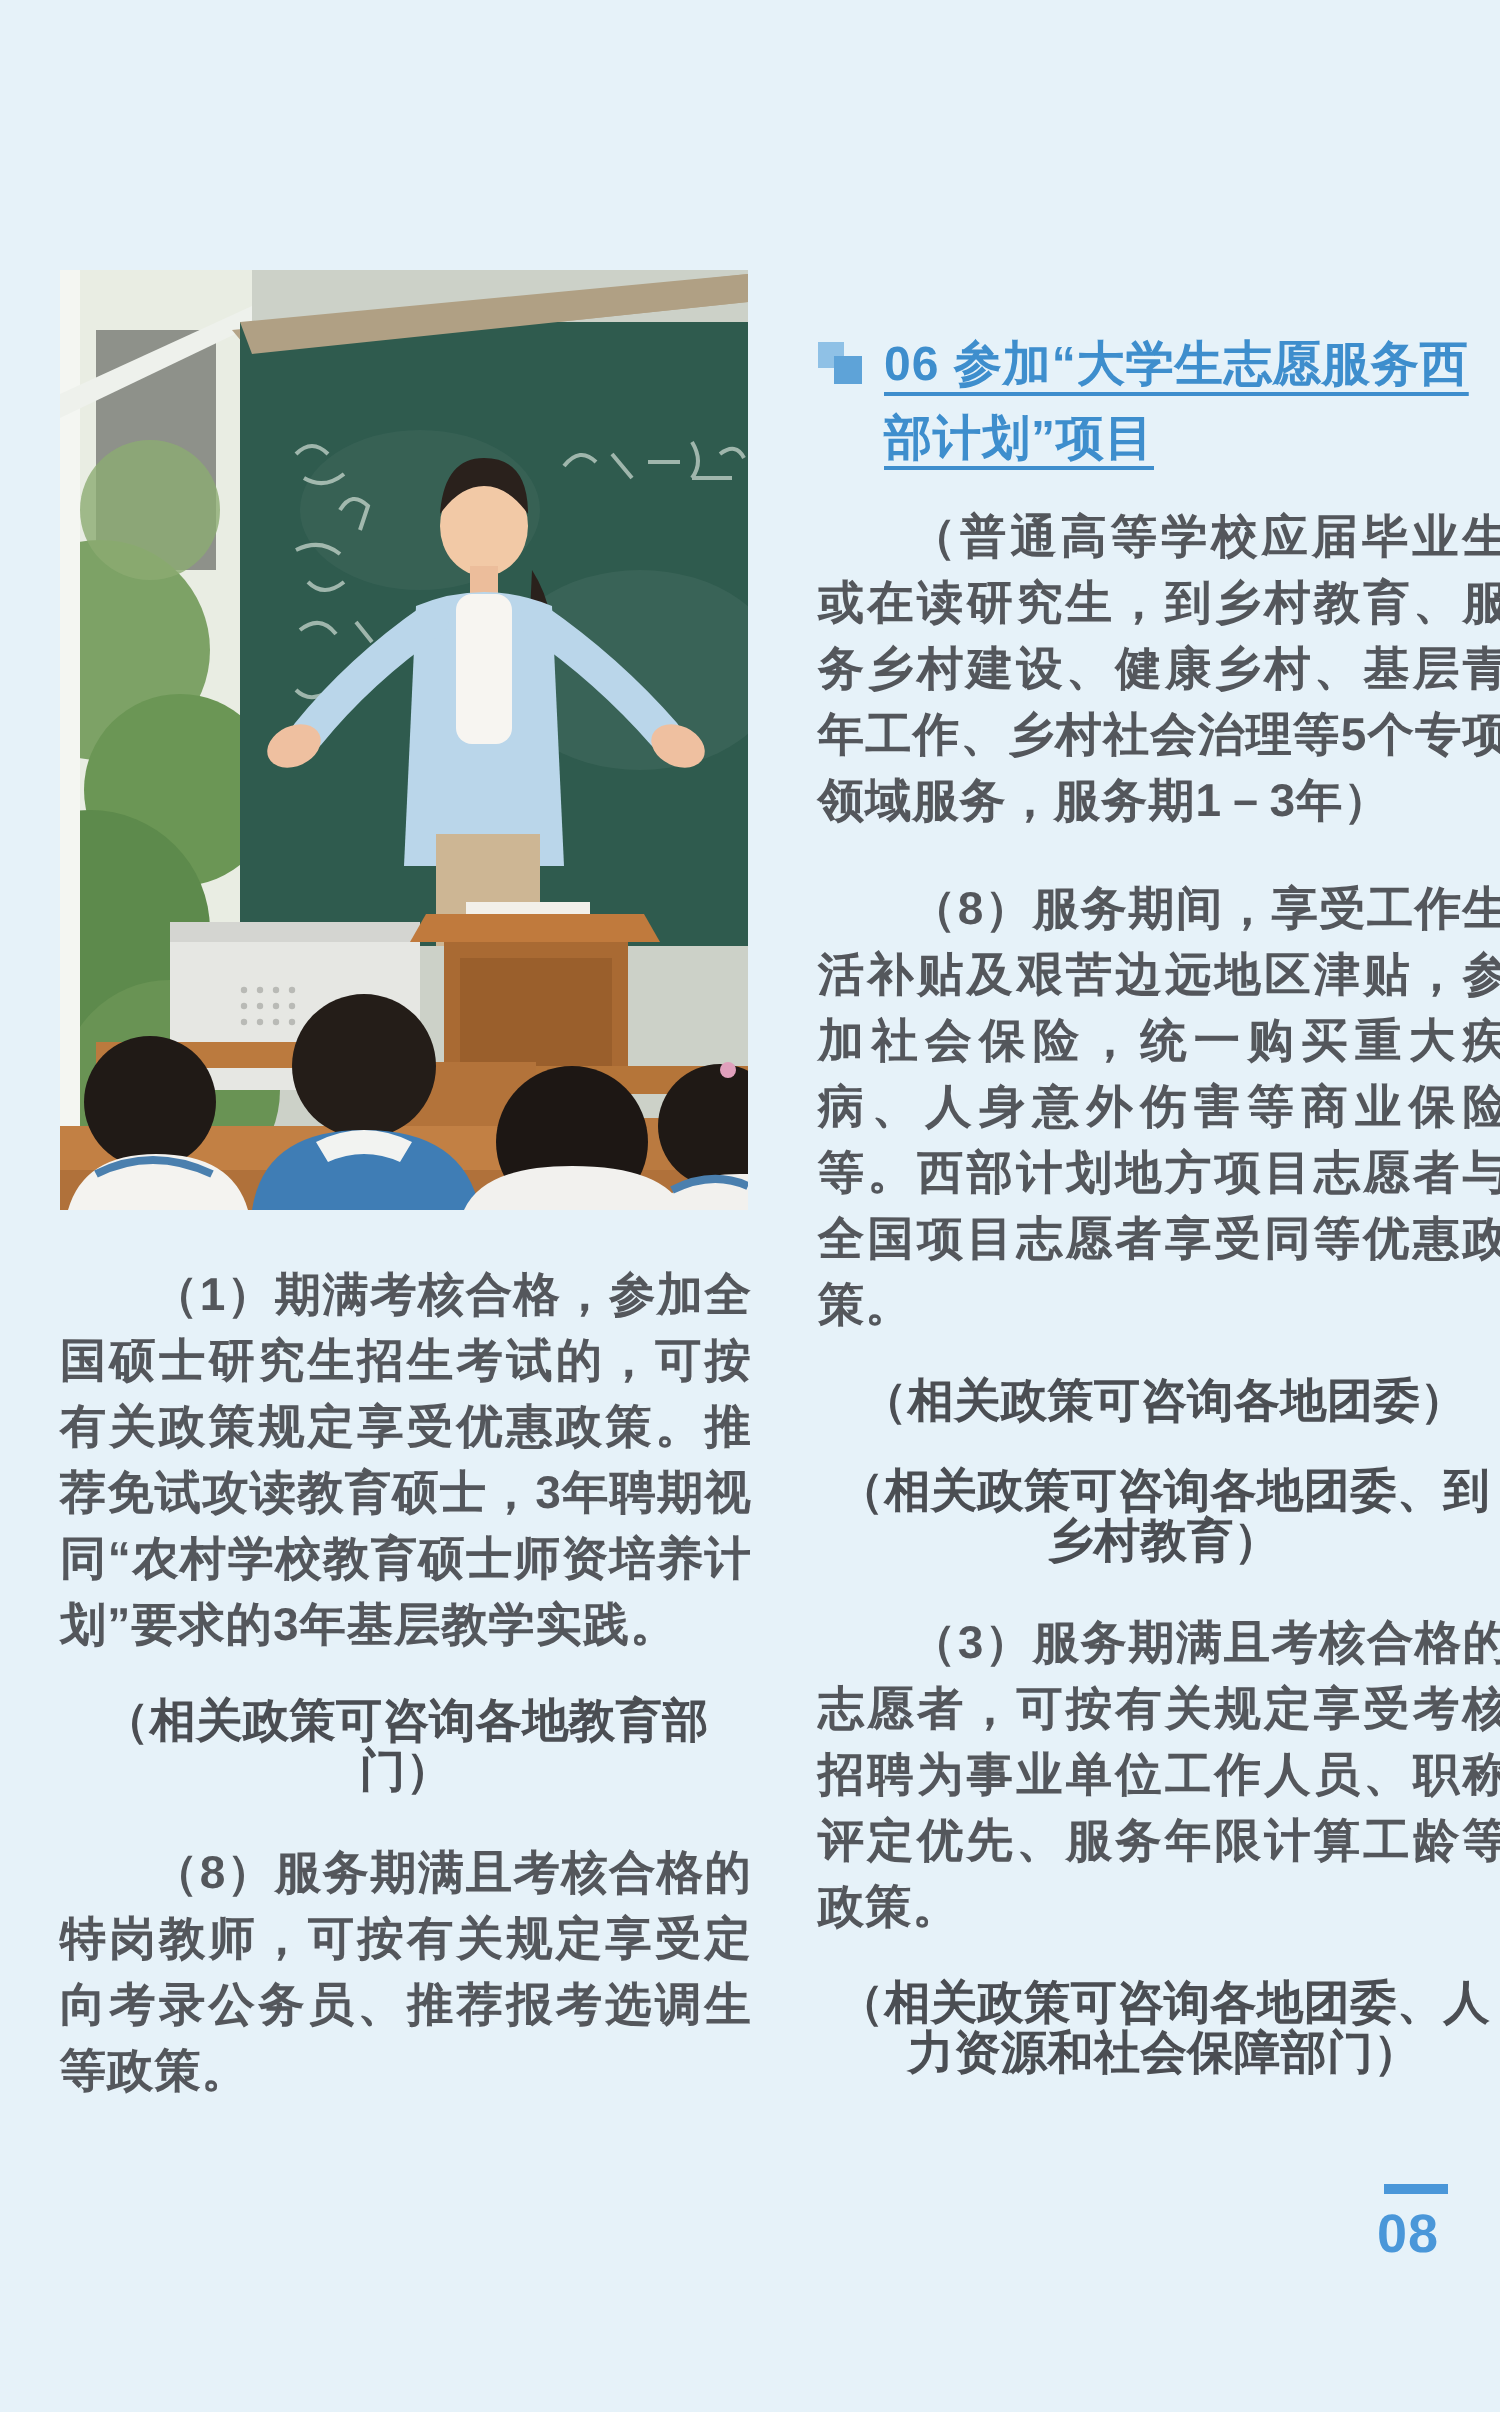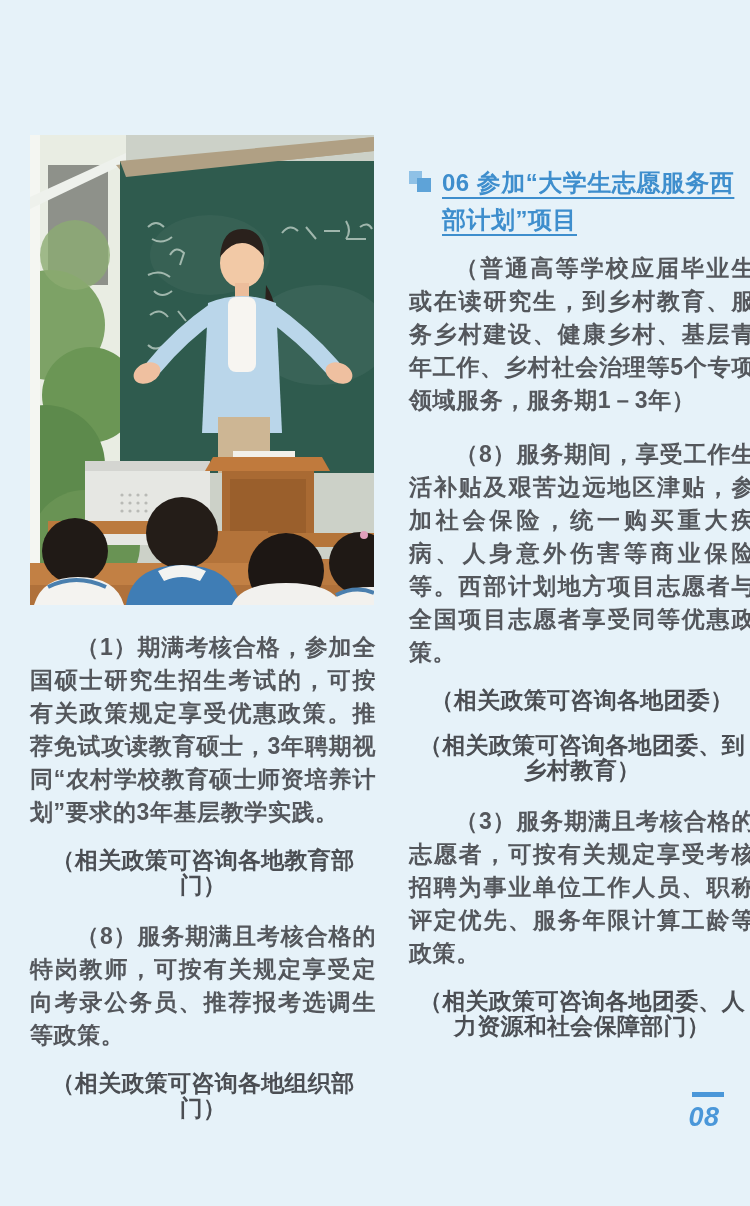--- a/index.html
+++ b/index.html
@@ -50,21 +50,20 @@
     color: #4b4e53;
     font-weight: 700;
     text-align: center;
     letter-spacing: 0.3px;
     margin: -2px 0 22px 0;
   }
 
   .pagenum {
     position:absolute; right:26px; top:1092px; width:40px;
     text-align:center;
-    font-style:italic;
   }
   .pagenum-bar { width:32px; height:5px; background:#4a97d9; margin:0 0 5px auto; }
   .pagenum-text { font-size:27px; font-weight:700; color:#4a97d9; letter-spacing:0.5px; }
 </style>
 </head>
 <body>
 
 <div class="page">
 
   <div class="col-left">
@@ -173,21 +172,20 @@
           <circle cx="334" cy="400" r="4" fill="#e0a0bc"></circle>
           <path d="M300 470 q8 -18 40 -18 l4 0 l0 18 z" fill="#f2f1ee"></path>
           <path d="M306 460 q20 -10 38 -2" stroke="#4a7fae" stroke-width="4" fill="none"></path>
         </g>
       </svg>
     </div>
 
     <p class="para">（1）期满考核合格，参加全国硕士研究生招生考试的，可按有关政策规定享受优惠政策。推荐免试攻读教育硕士，3年聘期视同“农村学校教育硕士师资培养计划”要求的3年基层教学实践。</p>
     <p class="note">（相关政策可咨询各地教育部门）</p>
     <p class="para">（8）服务期满且考核合格的特岗教师，可按有关规定享受定向考录公务员、推荐报考选调生等政策。</p>
-    <p class="note">（相关政策可咨询各地组织部门）</p>
   </div>
 
   <div class="col-right">
 
     <div class="heading">
       <span class="heading-icon">
         <span class="sq1"></span>
           <span class="sq2"></span>
       </span>
       <span class="heading-text">06 参加“大学生志愿服务西部计划”项目</span>

